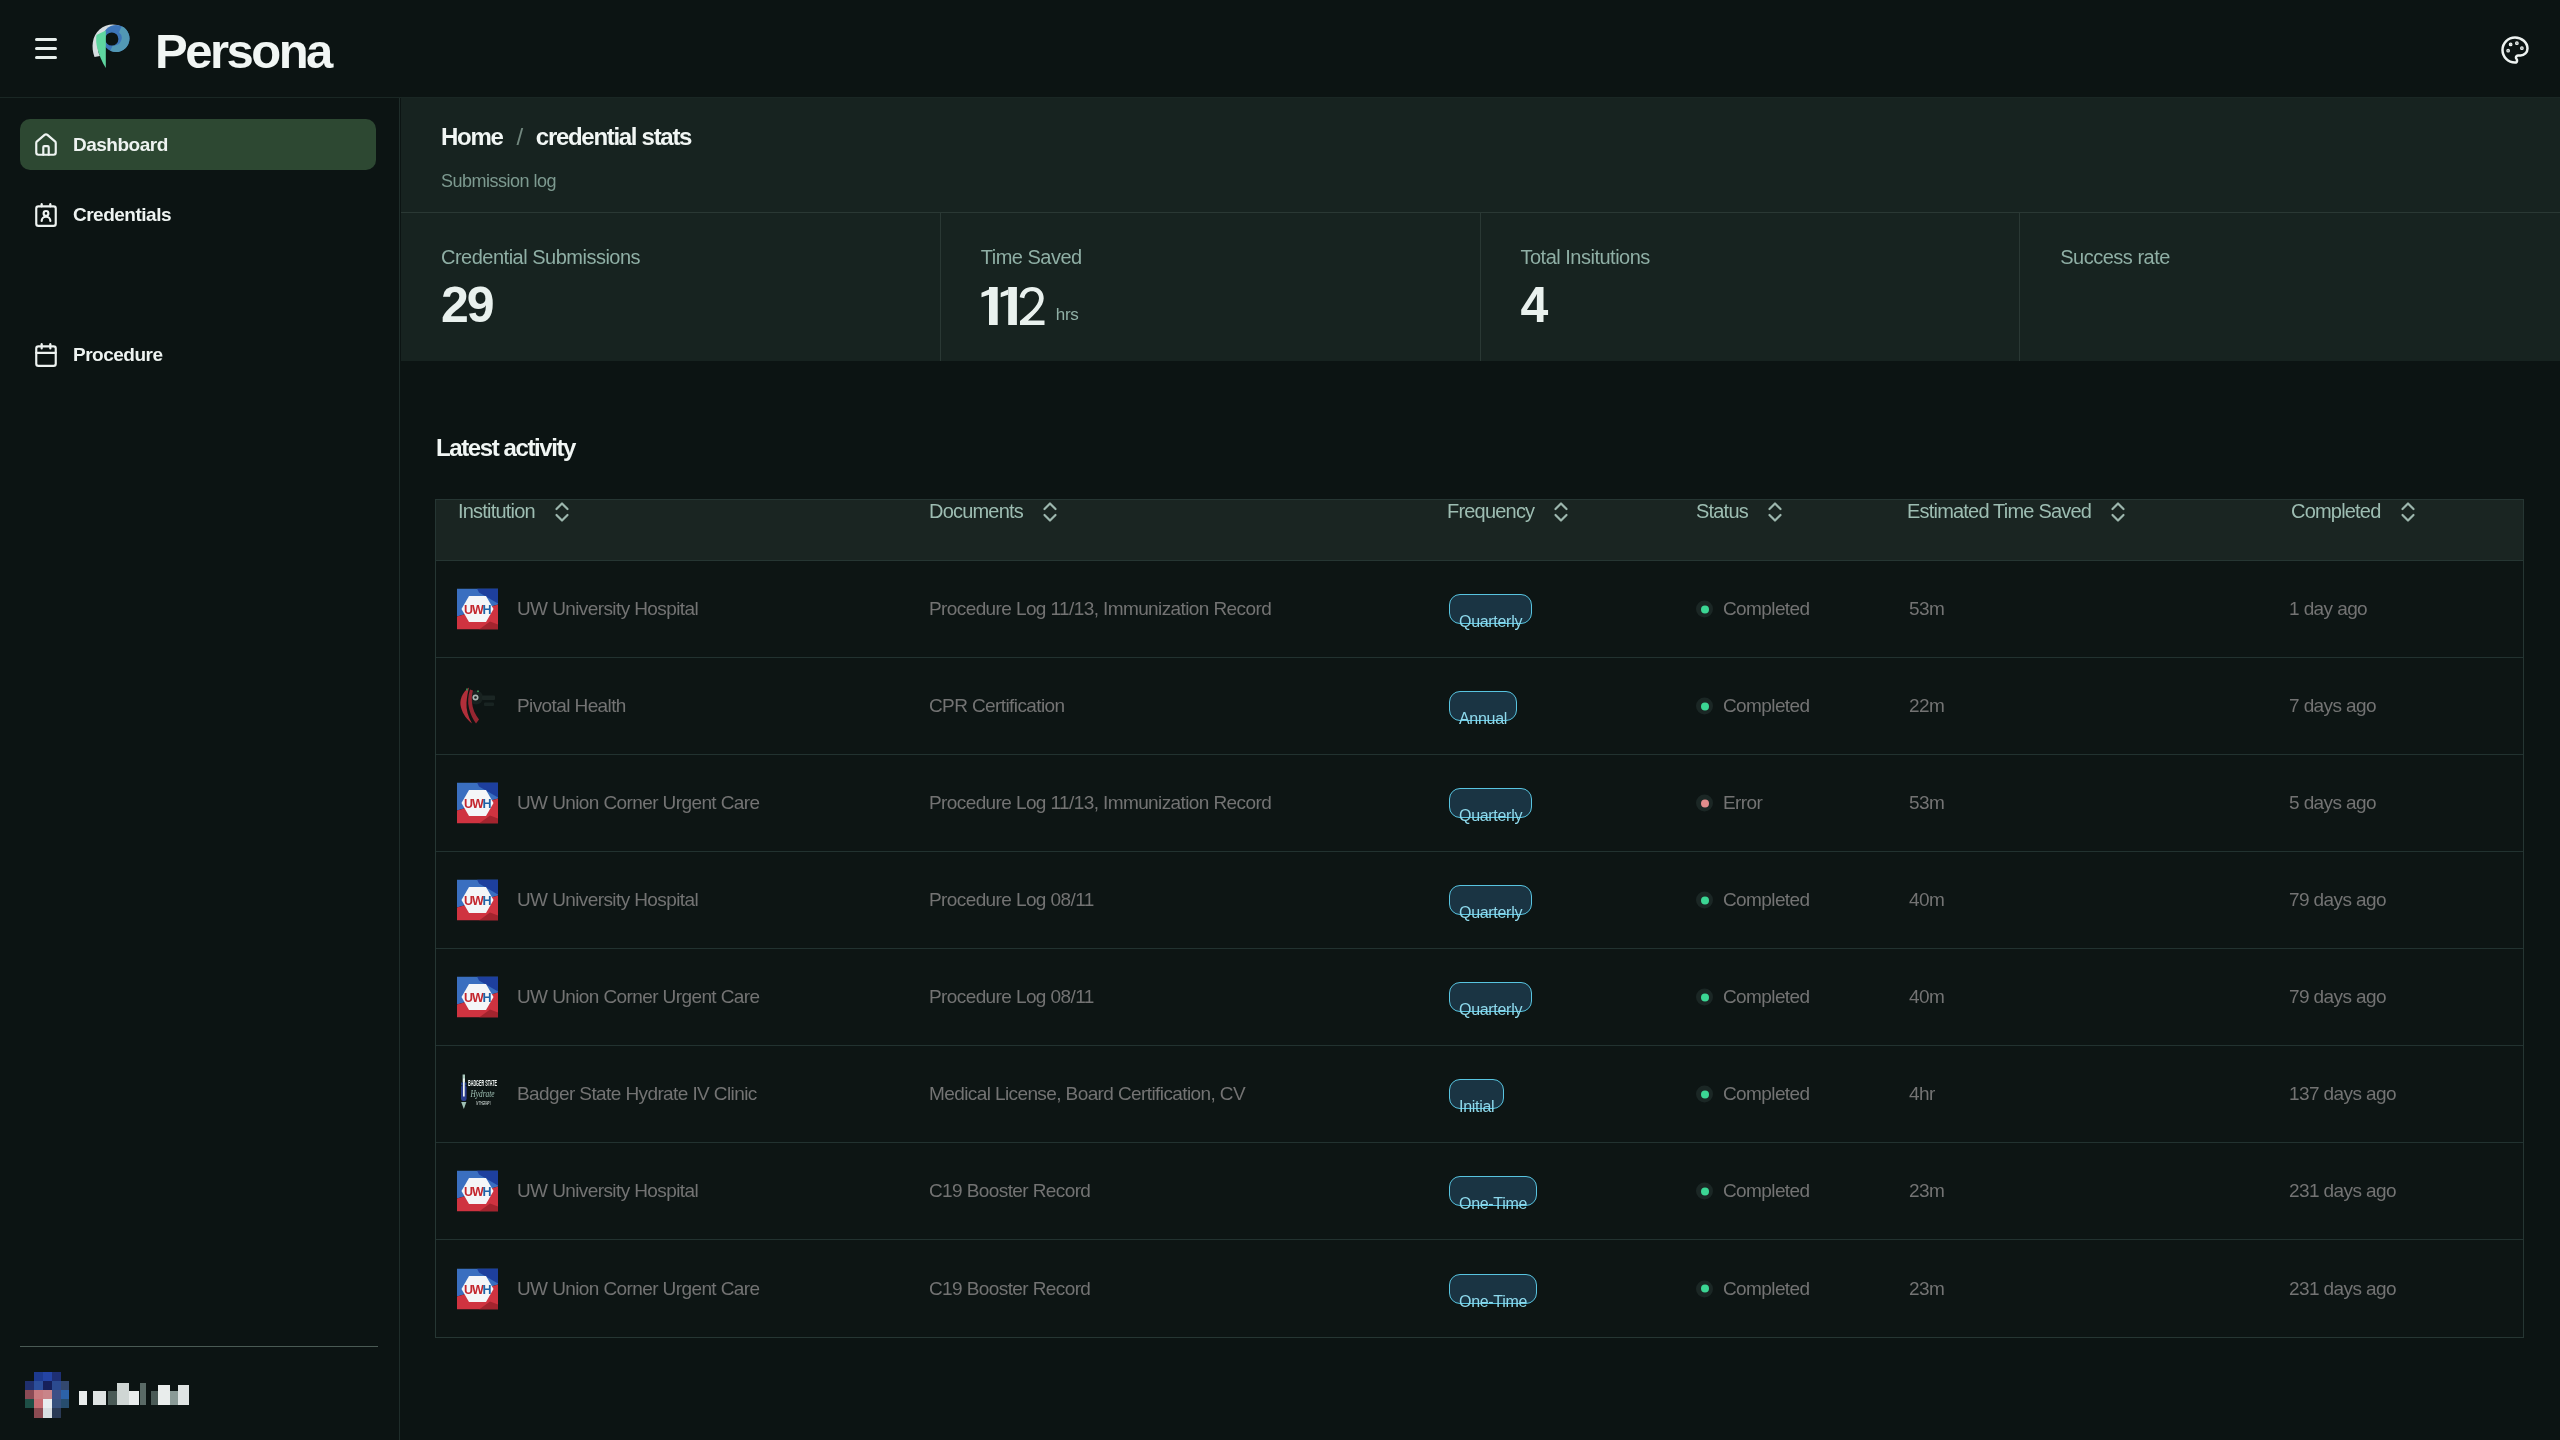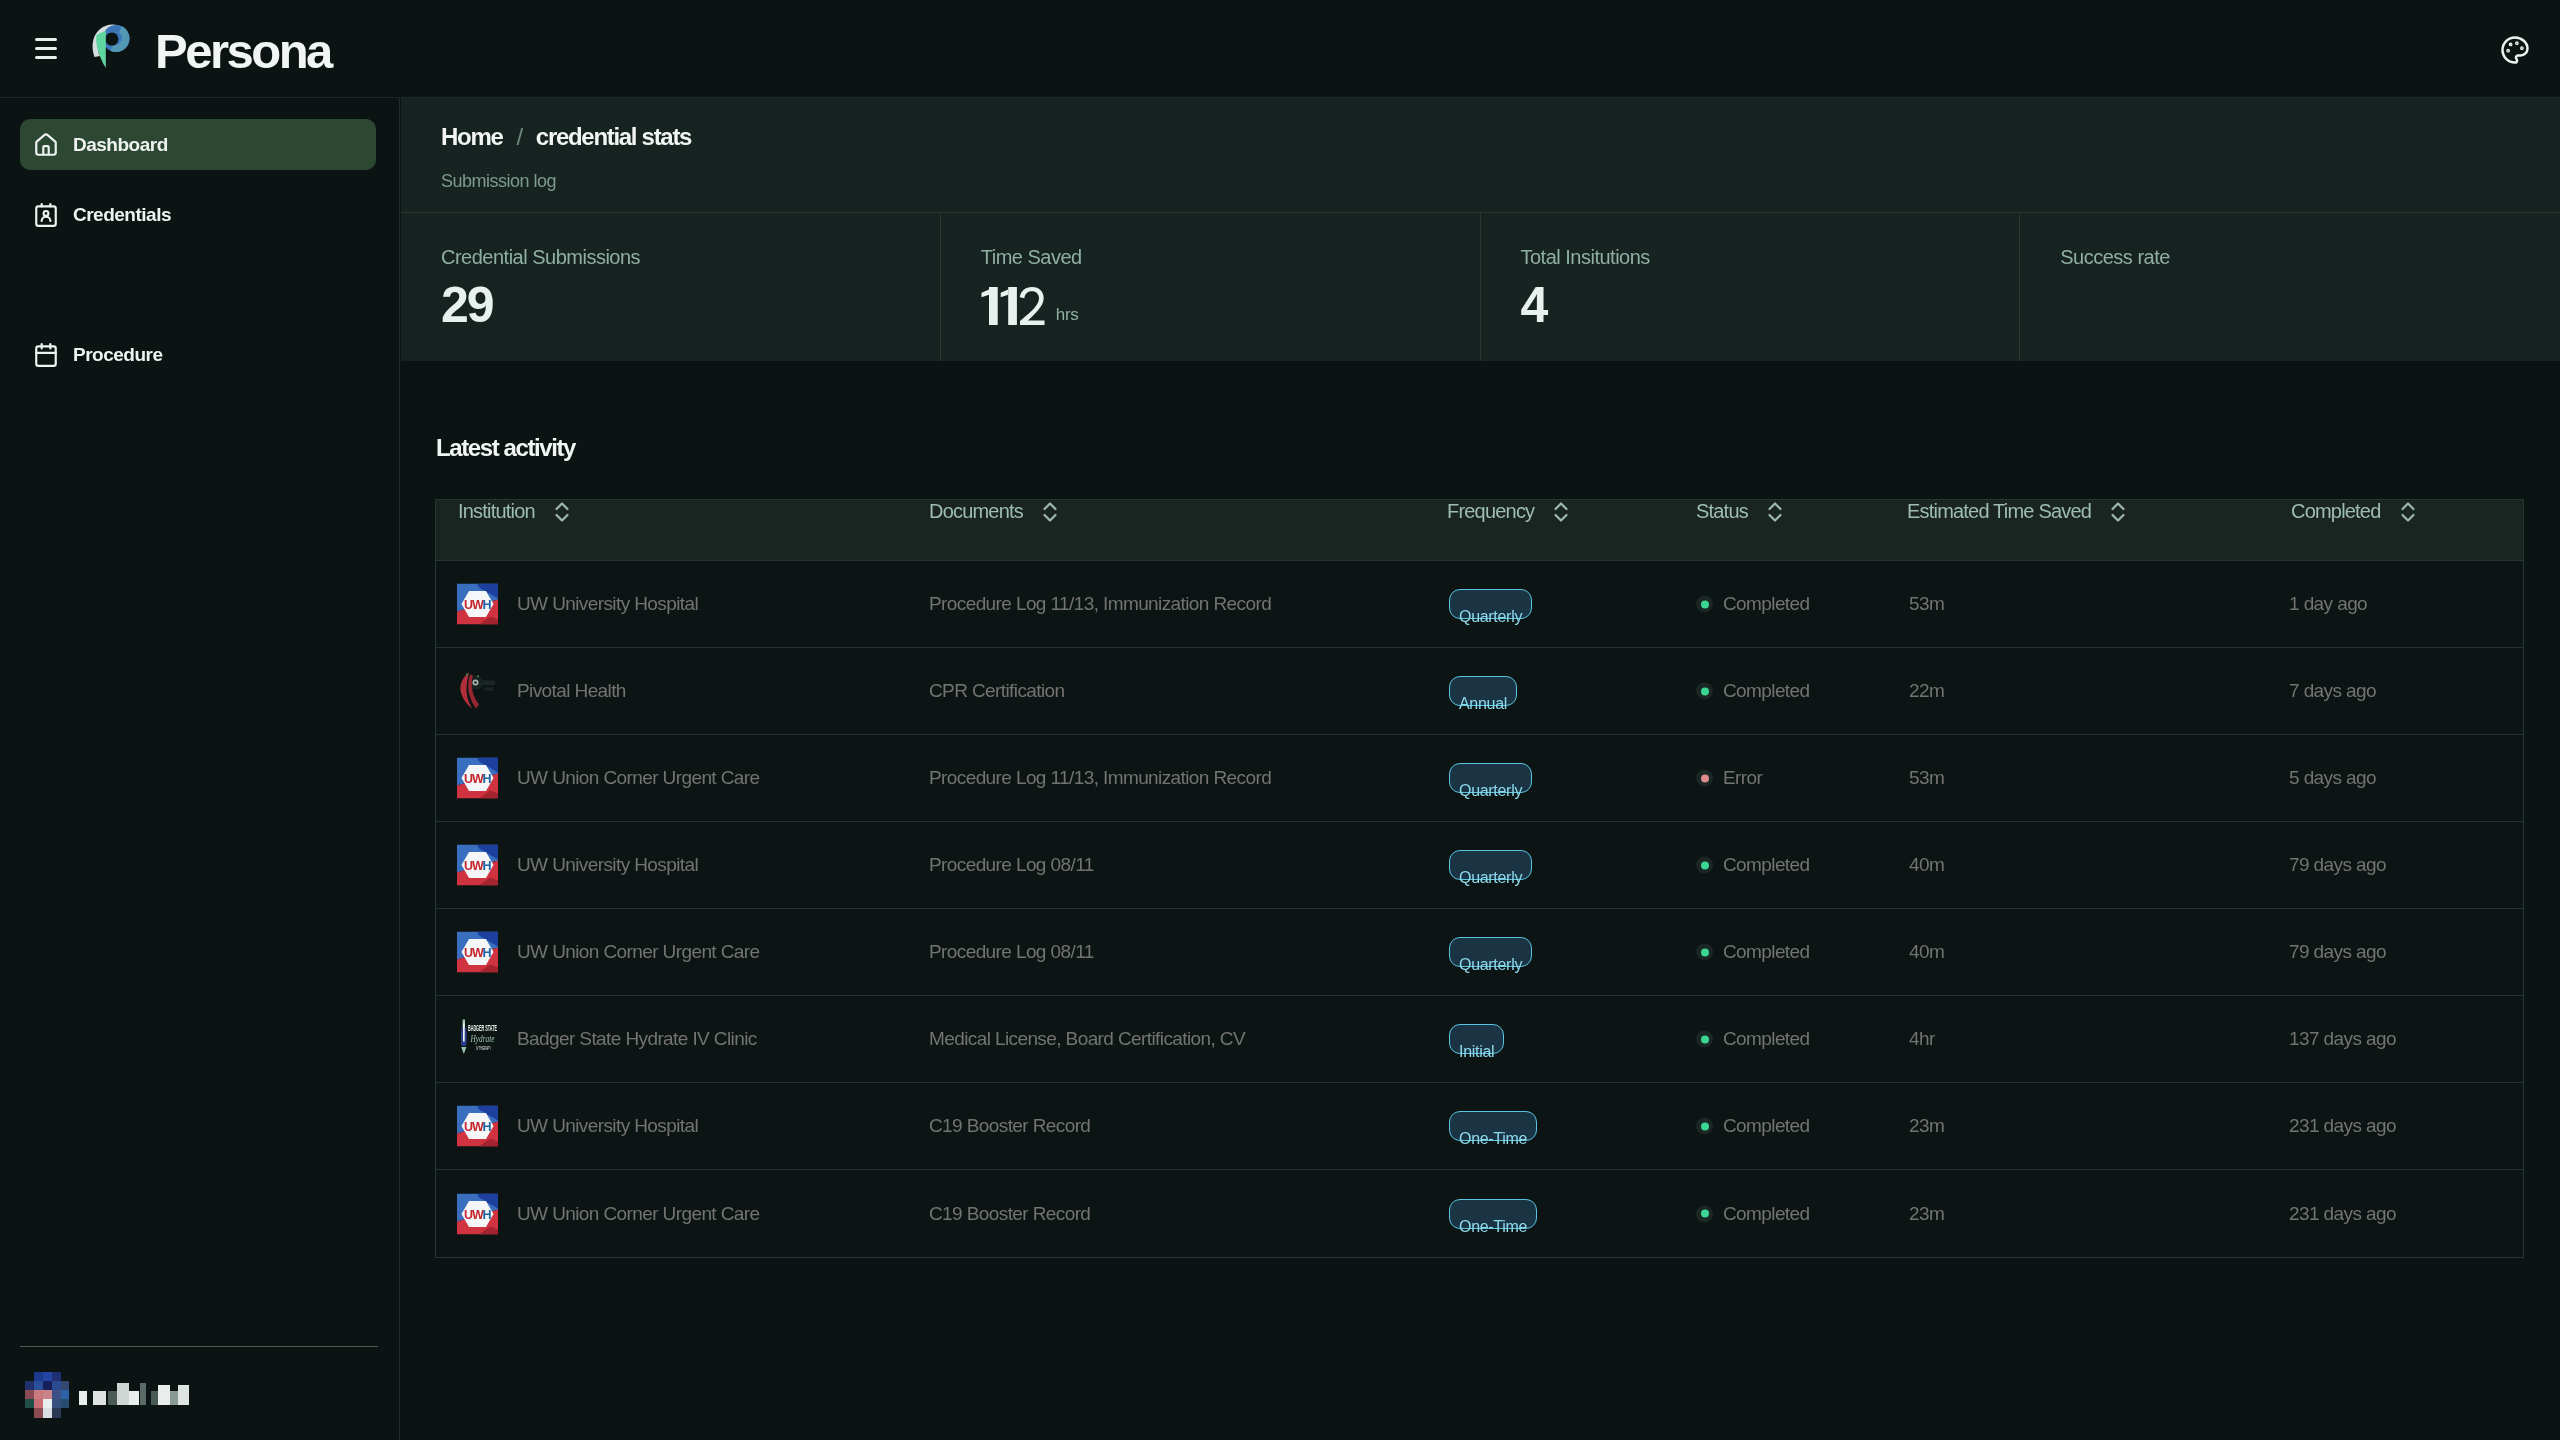--- a/index.html
+++ b/index.html
@@ -40,21 +40,21 @@
 
   
   #latest { position:absolute; left:436px; top:434px; font-size:24px; font-weight:700;
     color:#f1f6f4; letter-spacing:-1.4px; }
   #table { position:absolute; left:435px; top:499px; width:2089px;
     border:1px solid #263633; }
   #thead { position:relative; height:61px; background:#1a2522; border-bottom:1px solid #263633; }
   .hcell { position:absolute; top:0; height:61px; display:flex; align-items:flex-start;
     font-size:20px; color:#9dbdb2; letter-spacing:-0.8px; }
   .hcell svg { margin-left:19px; }
-  .row { position:relative; height:87px; border-bottom:1px solid #223230; background:#0d1514; }
+  .row { position:relative; height:97px; border-bottom:1px solid #223230; background:#0d1514; }
   .row:last-child { border-bottom:none; }
   .cell { position:absolute; top:50%; transform:translateY(-50%); font-size:19px;
     color:#737373; letter-spacing:-0.6px; white-space:nowrap; }
   .logo { position:absolute; left:21px; top:50%; transform:translateY(-50%); width:41px; height:41px; }
   .pill { position:absolute; left:1013px; top:50%; transform:translateY(-50%);
     height:29px; line-height:26px; padding:14px 9px; border:1.5px solid #58c4e0; border-radius:11px;
     font-size:16px; font-weight:500; color:#8ed9ec; background:#1a3443; letter-spacing:-0.3px; }
   .halo { position:absolute; left:1260px; top:50%; transform:translateY(-50%);
     width:17px; height:17px; border-radius:50%; background:#1b2725; }
   .dot { position:absolute; left:4.5px; top:4.5px; width:8px; height:8px; border-radius:50%; background:#3bd694; }

